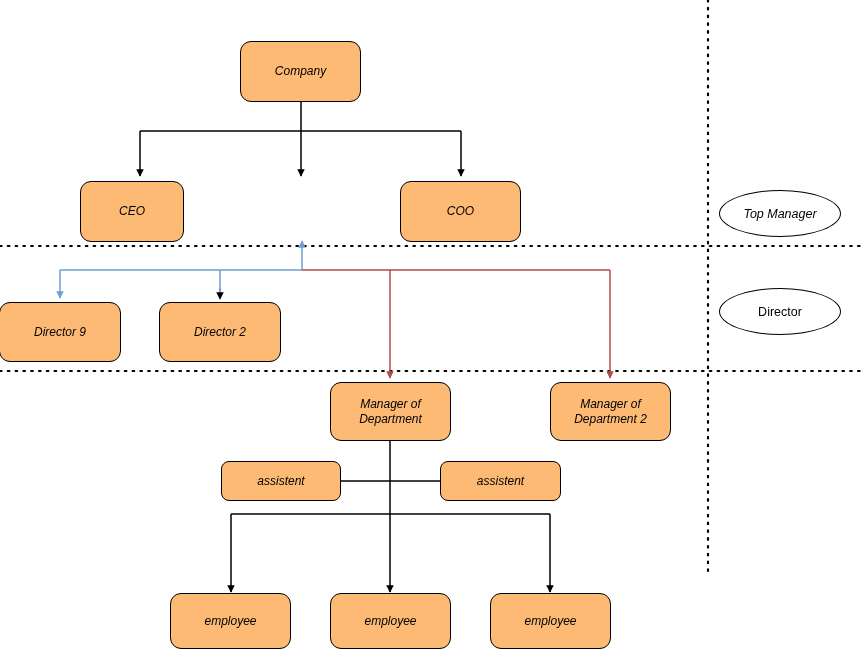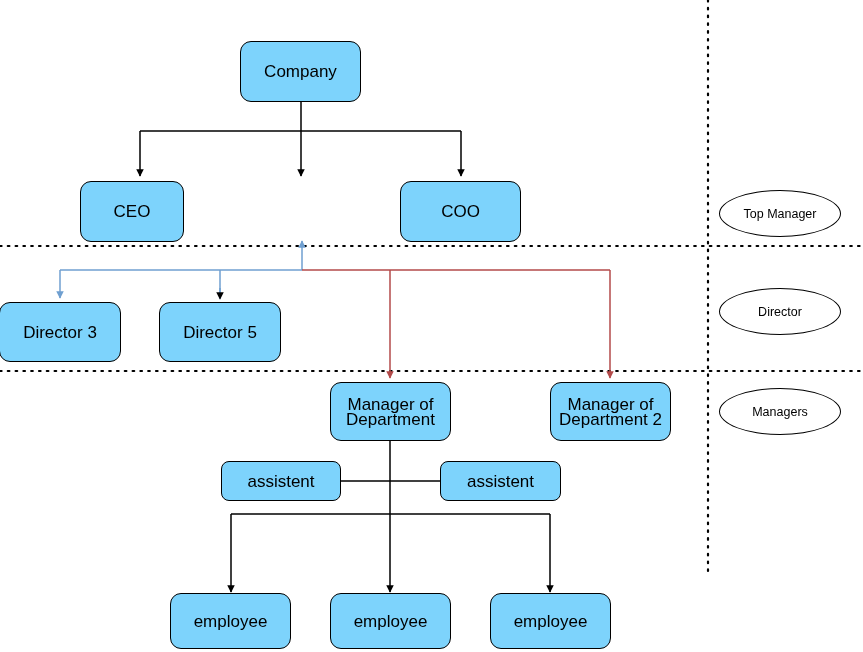--- a/index.html
+++ b/index.html
@@ -21,31 +21,32 @@
     position: absolute;
     left: 0;
     top: 0;
     width: 863px;
     height: 652px;
   }
   .node {
     position: absolute;
     box-sizing: border-box;
     border: 1.3px solid #000000;
-    background: #7dd3fc;
+    background: #fdba74;
     display: flex;
     align-items: center;
     justify-content: center;
     text-align: center;
     color: #000000;
-    font-size: 17px;
+    font-size: 12px;
     line-height: 15px;
     border-radius: 11px;
     white-space: pre-line;
     z-index: 3;
+    font-style: italic;
   }
   .node.sharp {
     border-radius: 8px;
   }
   .lane-label {
     position: absolute;
     box-sizing: border-box;
     border: 1.3px solid #000000;
     background: #ffffff;
     border-radius: 50%;
@@ -115,32 +116,31 @@
       <path d="M 390 514 L 390 592" marker-end="url(#arrow-black)"></path>
       <path d="M 550 514 L 550 592" marker-end="url(#arrow-black)"></path>
     </g>
   </svg>
 
   <div class="node" style="left:240px; top:41px; width:121px; height:61px;">Company</div>
 
   <div class="node" style="left:80px; top:181px; width:104px; height:61px;">CEO</div>
   <div class="node" style="left:400px; top:181px; width:121px; height:61px;">COO</div>
 
-  <div class="node" style="left:-1px; top:302px; width:122px; height:60px;">Director 3</div>
-  <div class="node" style="left:159px; top:302px; width:122px; height:60px;">Director 5</div>
+  <div class="node" style="left:-1px; top:302px; width:122px; height:60px;">Director 9</div>
+  <div class="node" style="left:159px; top:302px; width:122px; height:60px;">Director 2</div>
 
   <div class="node" style="left:330px; top:382px; width:121px; height:59px;">Manager of
 Department</div>
   <div class="node" style="left:550px; top:382px; width:121px; height:59px;">Manager of
 Department 2</div>
 
   <div class="node sharp" style="left:221px; top:461px; width:120px; height:40px;">assistent</div>
   <div class="node sharp" style="left:440px; top:461px; width:121px; height:40px;">assistent</div>
 
   <div class="node" style="left:170px; top:593px; width:121px; height:56px;">employee</div>
   <div class="node" style="left:330px; top:593px; width:121px; height:56px;">employee</div>
   <div class="node" style="left:490px; top:593px; width:121px; height:56px;">employee</div>
 
-  <div class="lane-label" style="left:719px; top:190px; width:122px; height:47px;">Top Manager</div>
+  <div class="lane-label" style="left:719px; top:190px; width:122px; height:47px;font-style:italic;">Top Manager</div>
   <div class="lane-label" style="left:719px; top:288px; width:122px; height:47px;">Director</div>
-  <div class="lane-label" style="left:719px; top:388px; width:122px; height:47px;">Managers</div>
 
 </div>
 
 </body></html>

